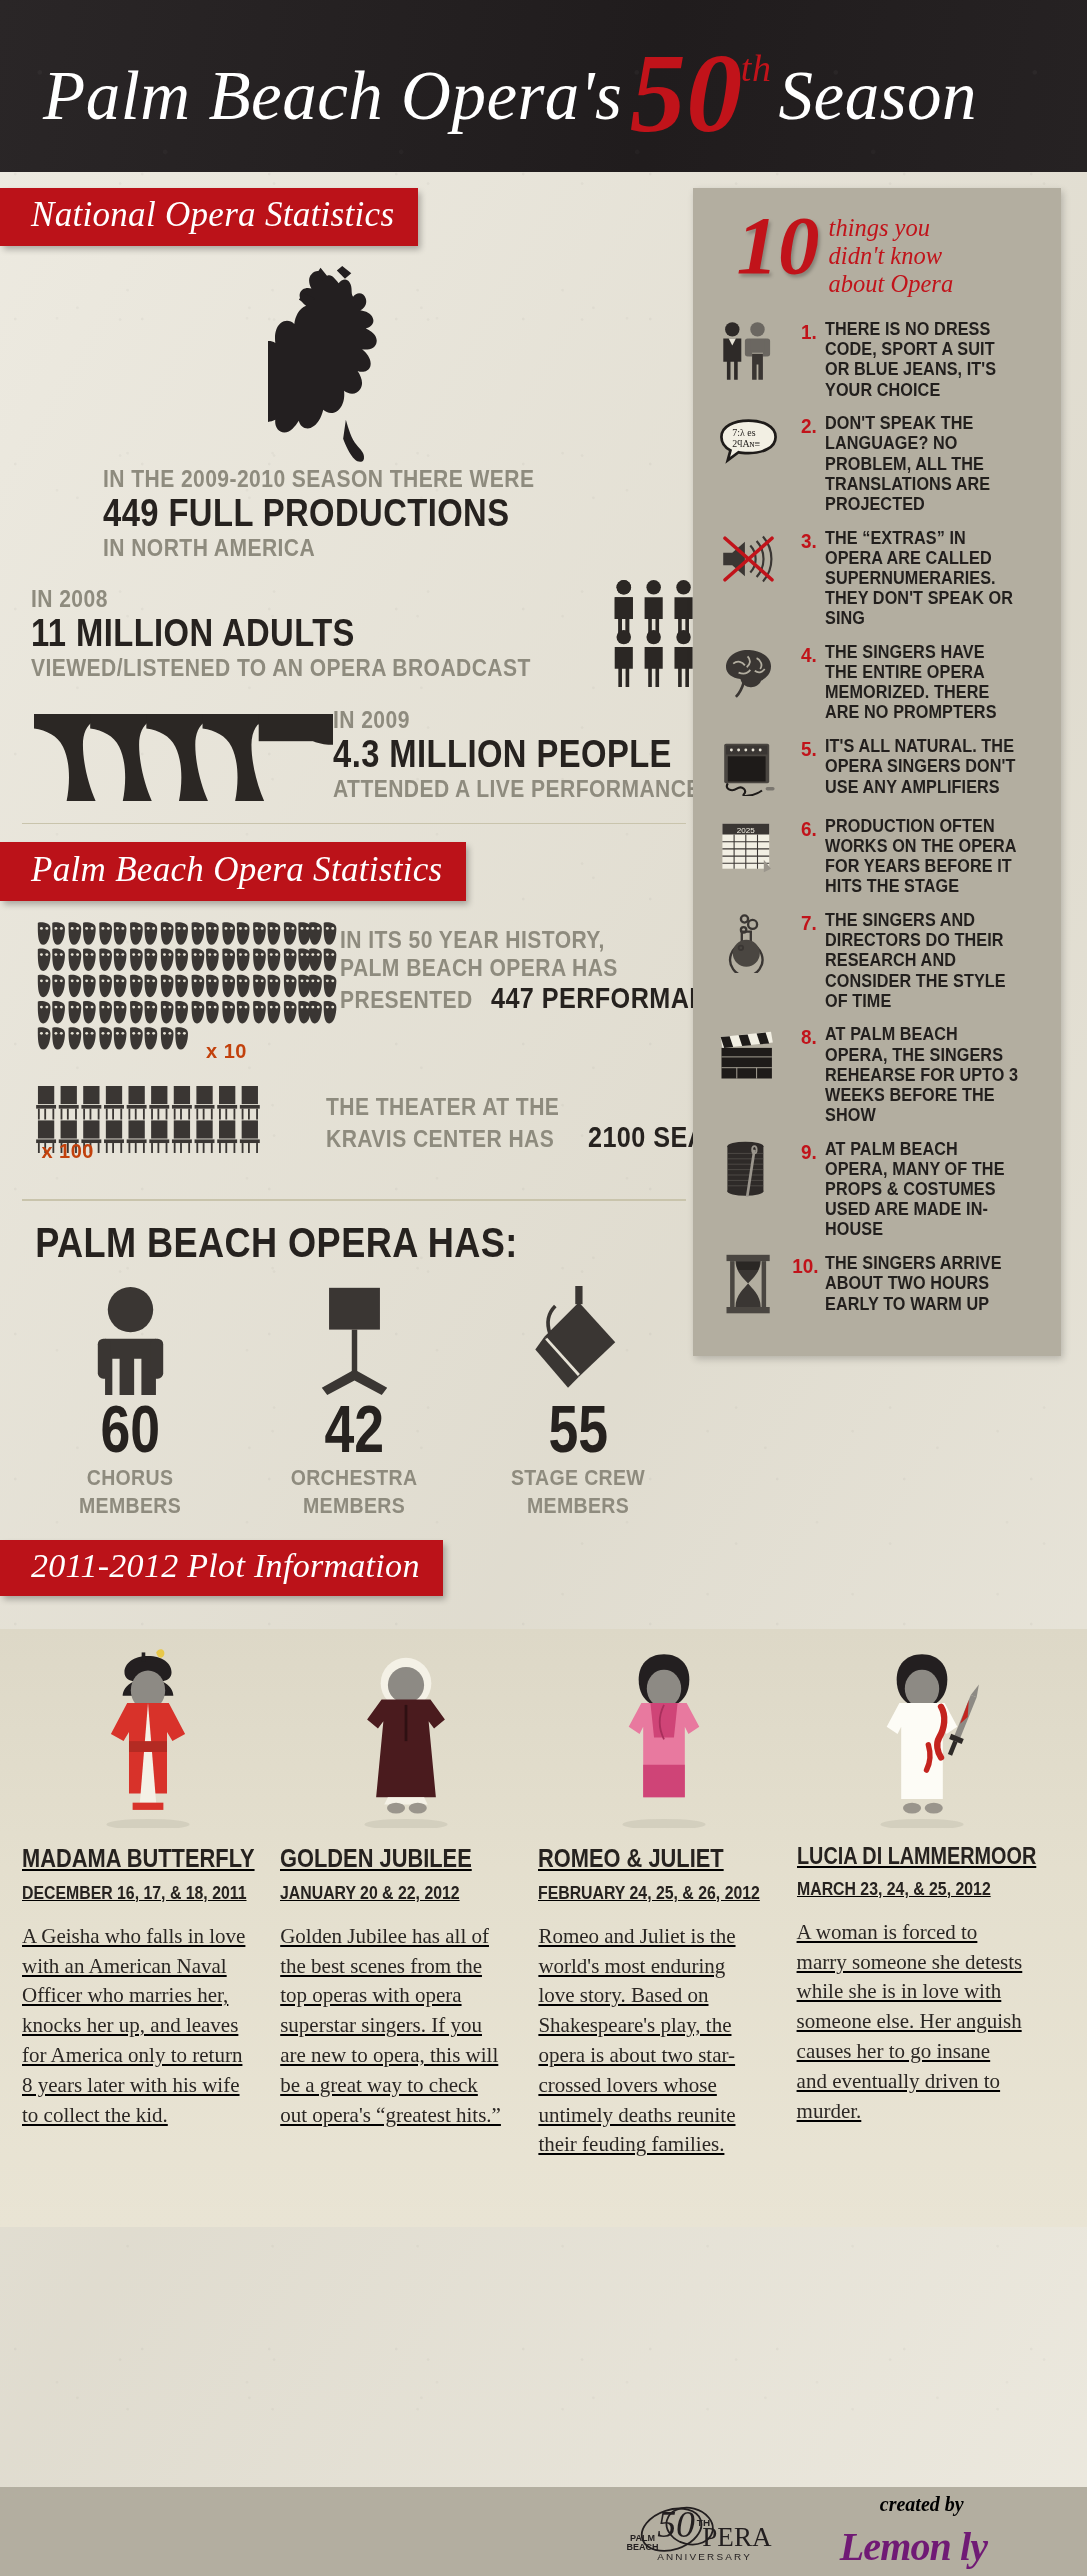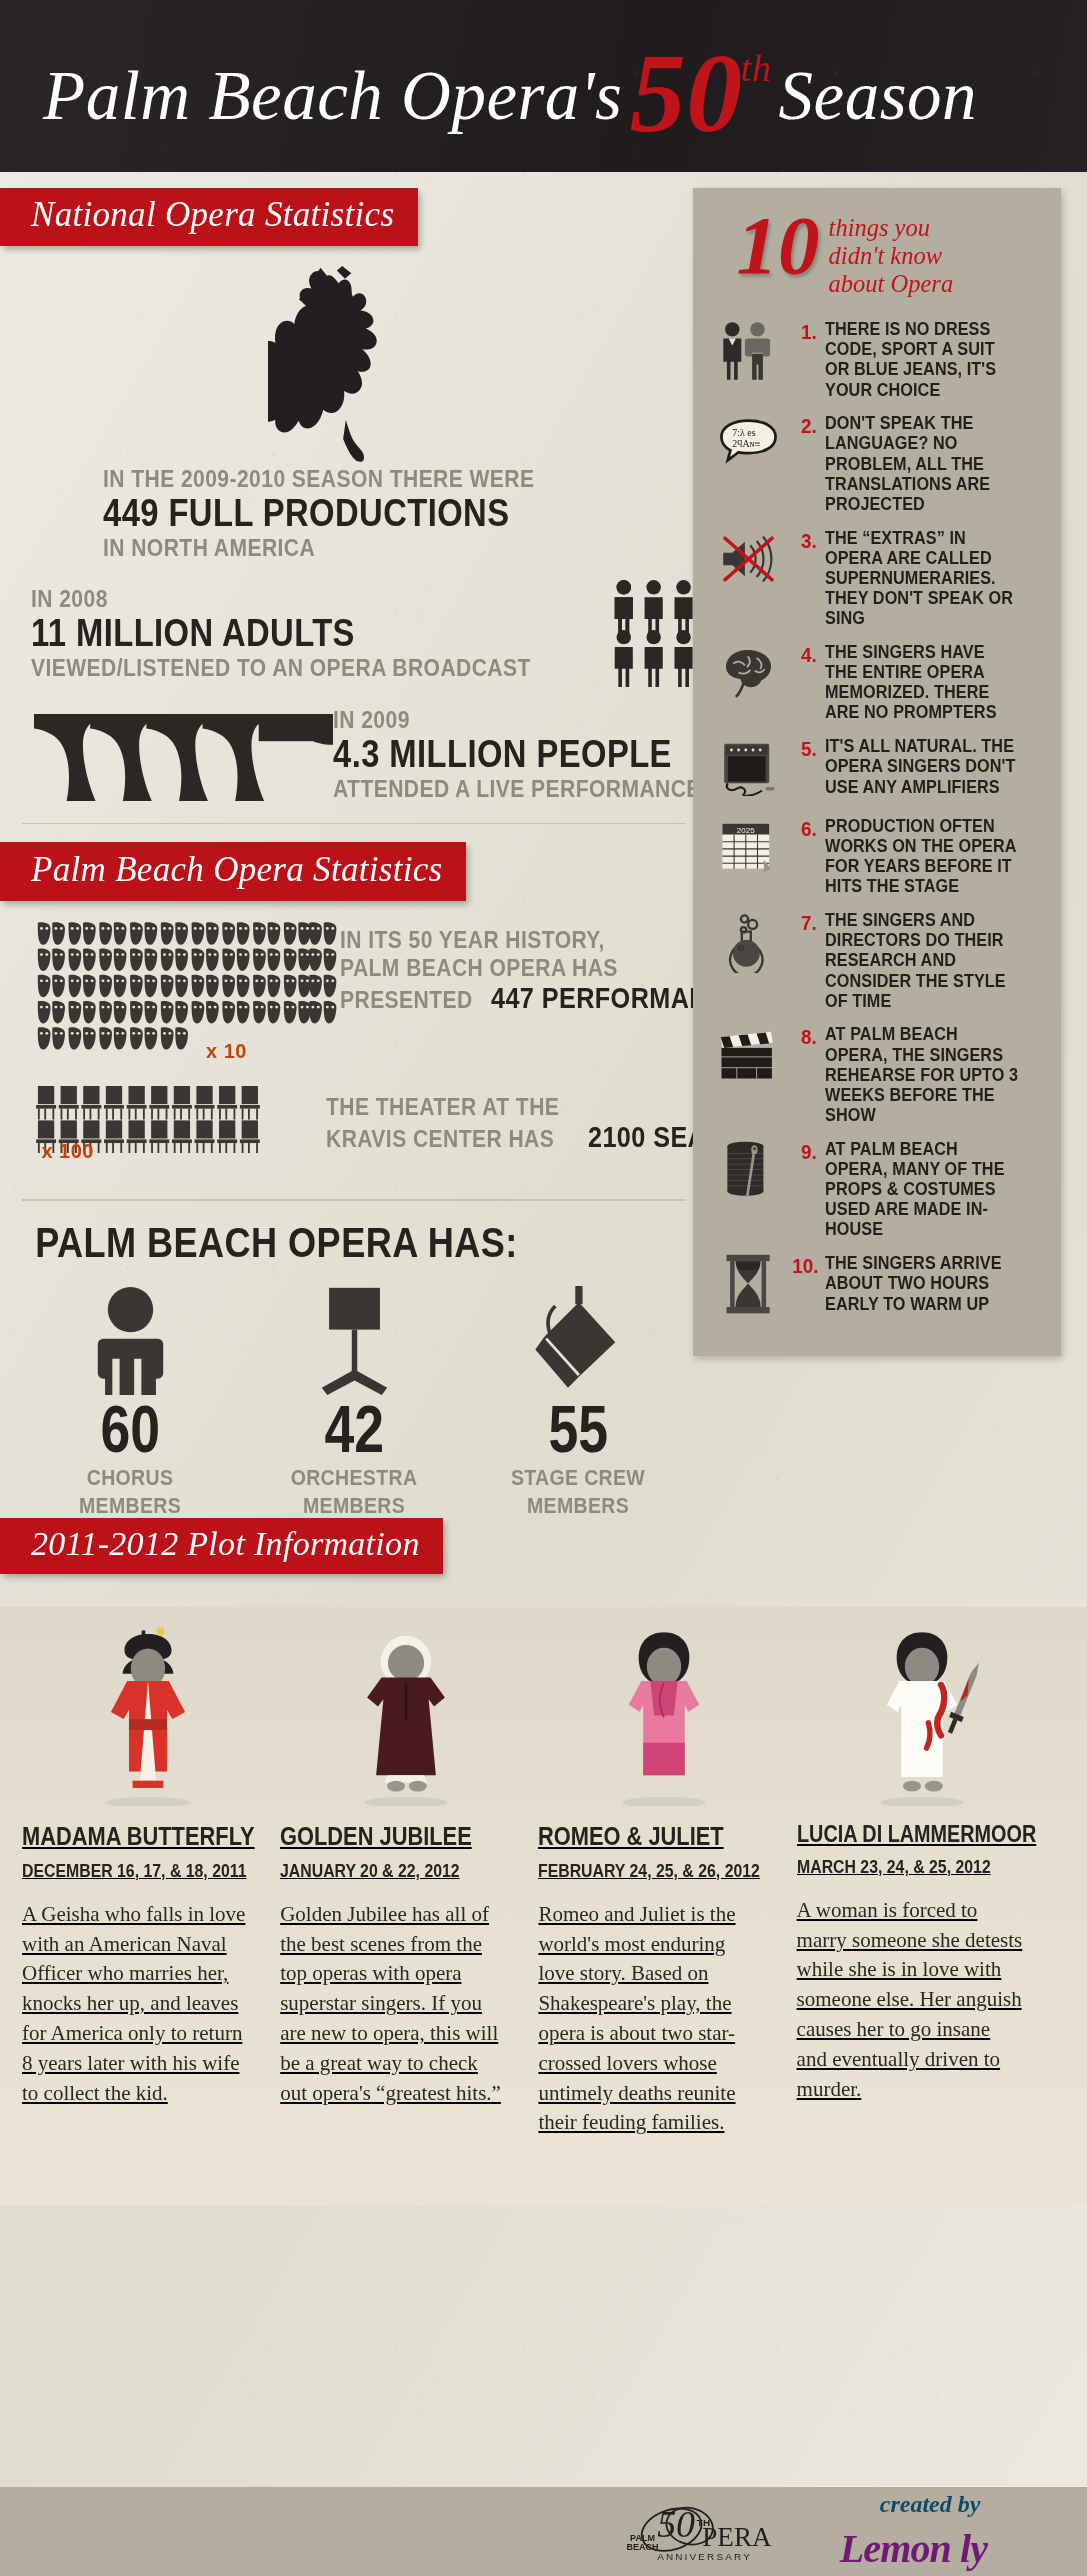--- a/index.html
+++ b/index.html
@@ -238,21 +238,21 @@
     line-height: 1.12;
     letter-spacing: 0.1px;
     text-transform: uppercase;
     transform: scaleX(.9);
     transform-origin: left top;
     width: 254px;
     padding-top: 0.9px;
   }
 
   
-  .plot-section { position: relative; }
+  .plot-section { position: relative; margin-top: 22px; }
   .plot-band {
     position: absolute;
     left: 0; right: 0;
     top: 89px;
     height: 598px;
     background: linear-gradient(180deg,#ddd8c7 0%, #e4dfce 40%, #e9e4d4 100%);
   }
   .opera-cards {
     position: relative;
     display: flex;
@@ -304,22 +304,22 @@
     justify-content: flex-end;
     padding-right: 100px;
     gap: 49px;
   }
   .footer-logo { display: flex; align-items: center; }
   .lemonly-wrap { text-align: left; }
   .created-by {
     font-family: "Liberation Serif", serif;
     font-style: italic;
     font-weight: 700;
-    font-size: 24px;
-    color: #0c4a6e;
+    font-size: 20px;
+    color: #000000;
     margin-left: 40px;
     margin-bottom: -5.4px;
   }
   .lemonly {
     font-family: "Liberation Serif", serif;
     font-style: italic;
     font-weight: 700;
     font-size: 40px;
     color: #701a75;
     letter-spacing: -0.9px;

